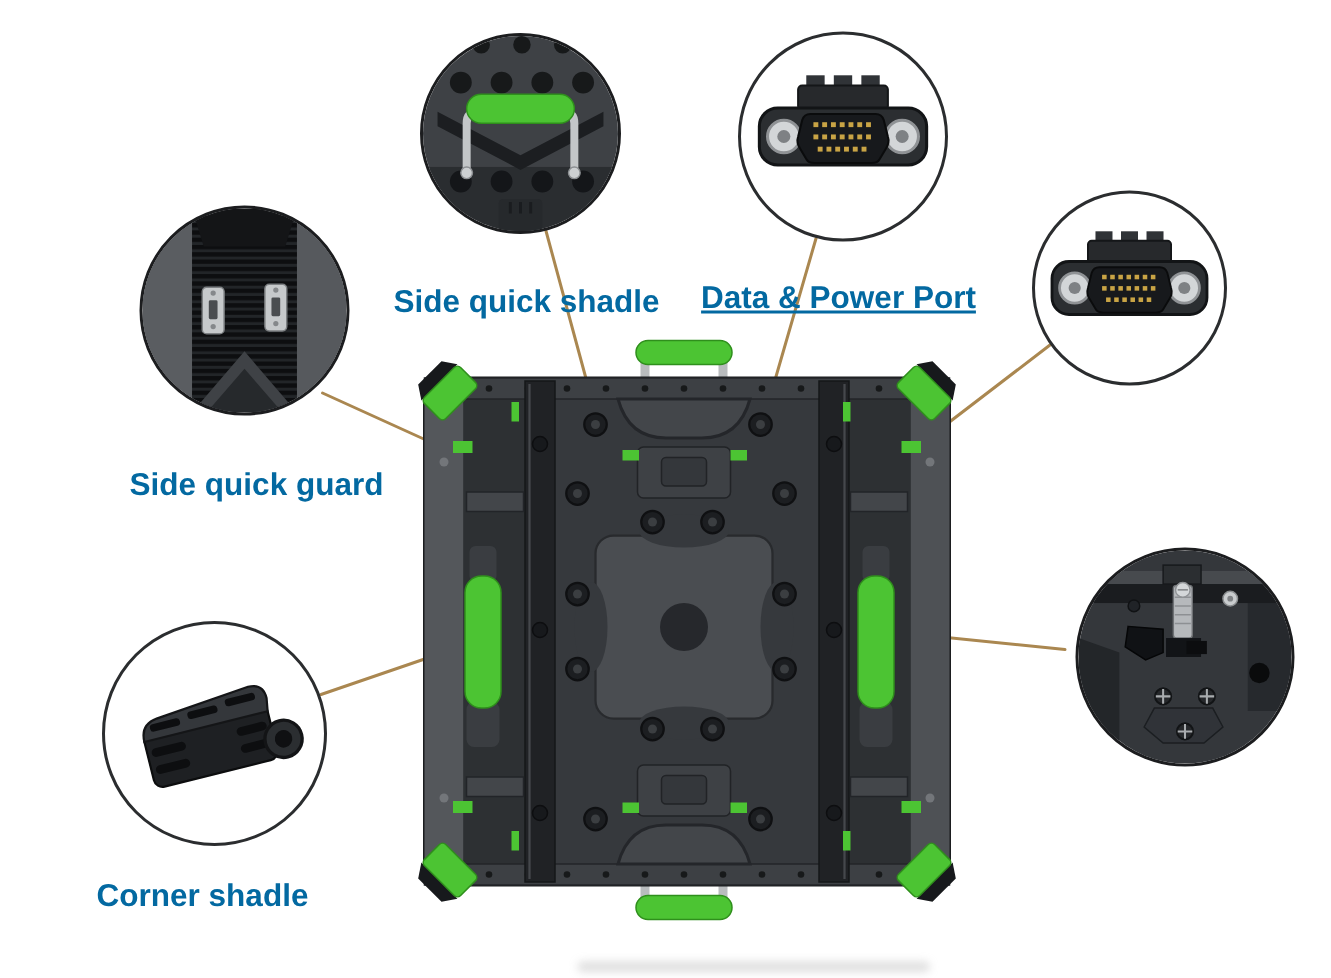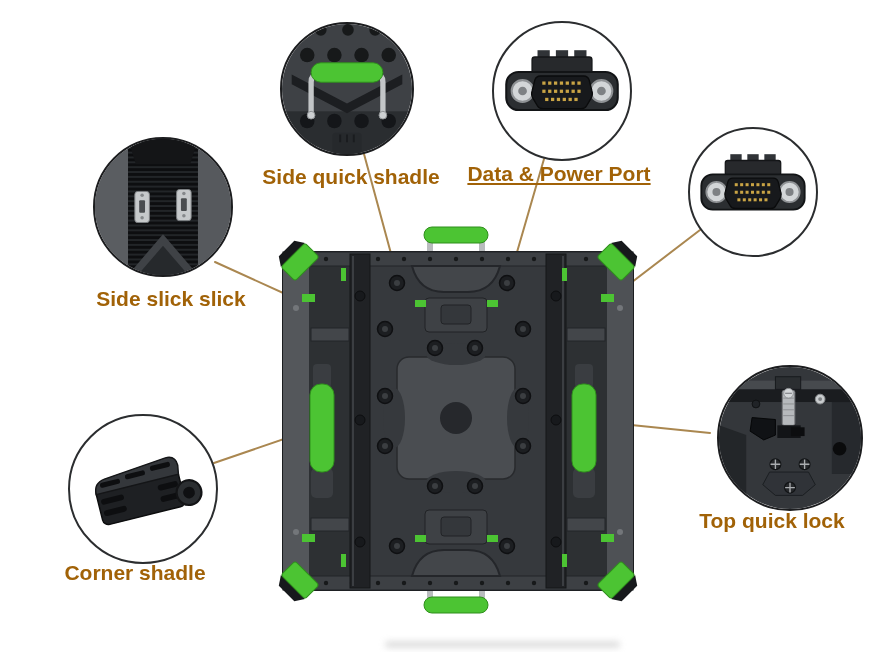--- a/index.html
+++ b/index.html
@@ -14,21 +14,21 @@
   .callout.dark{border:2px solid #1c1d1f;}
   .callout.light{background:#fff;border:2px solid #2b2d2f;}
   .c-shadle{left:280px;top:22px;width:134px;height:134px;}
   .c-data{left:492px;top:21px;width:140px;height:140px;}
   .c-port2{left:688px;top:127px;width:130px;height:130px;}
   .c-slick{left:93px;top:137px;width:140px;height:140px;}
   .c-corner{left:68px;top:414px;width:150px;height:150px;}
   .c-lock{left:717px;top:365px;width:146px;height:146px;}
   .label{
     position:absolute;transform:translateX(-50%);white-space:nowrap;
-    font-weight:700;font-size:21px;color:#a16207;letter-spacing:0px;
+    font-weight:700;font-size:21px;color:#0369a1;letter-spacing:0px;margin-top:25px;
   }
   .l-shadle{left:351px;top:165px;}
   .l-data{left:559px;top:162px;text-decoration:underline;}
   .l-slick{left:171px;top:287px;}
   .l-corner{left:135px;top:561px;}
   .l-lock{left:772px;top:509px;}
   .bottom-smudge{
     position:absolute;left:385px;top:641px;width:235px;height:7px;
     background:rgba(150,150,150,0.30);filter:blur(3px);border-radius:4px;
   }
@@ -408,18 +408,17 @@
           <line x1="88" y1="95" x2="88" y2="105"></line>
         <circle cx="73" cy="124" r="5.5" fill="#26282b" stroke="#121416"></circle>
         <line x1="68" y1="124" x2="78" y2="124"></line>
           <line x1="73" y1="119" x2="73" y2="129"></line>
       </g>
     </svg>
   </div>
 
   <div class="label l-shadle">Side quick shadle</div>
   <div class="label l-data">Data &amp; Power Port</div>
-  <div class="label l-slick">Side slick slick</div>
+  <div class="label l-slick">Side quick guard</div>
   <div class="label l-corner">Corner shadle</div>
-  <div class="label l-lock">Top quick lock</div>
 
   <div class="bottom-smudge"></div>
 </div>
 
 </body></html>

